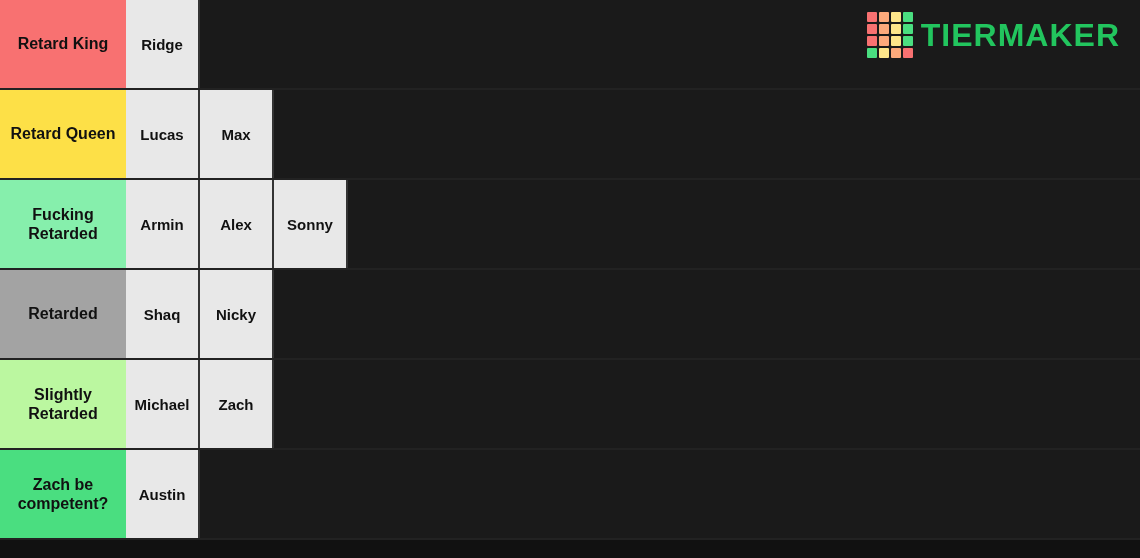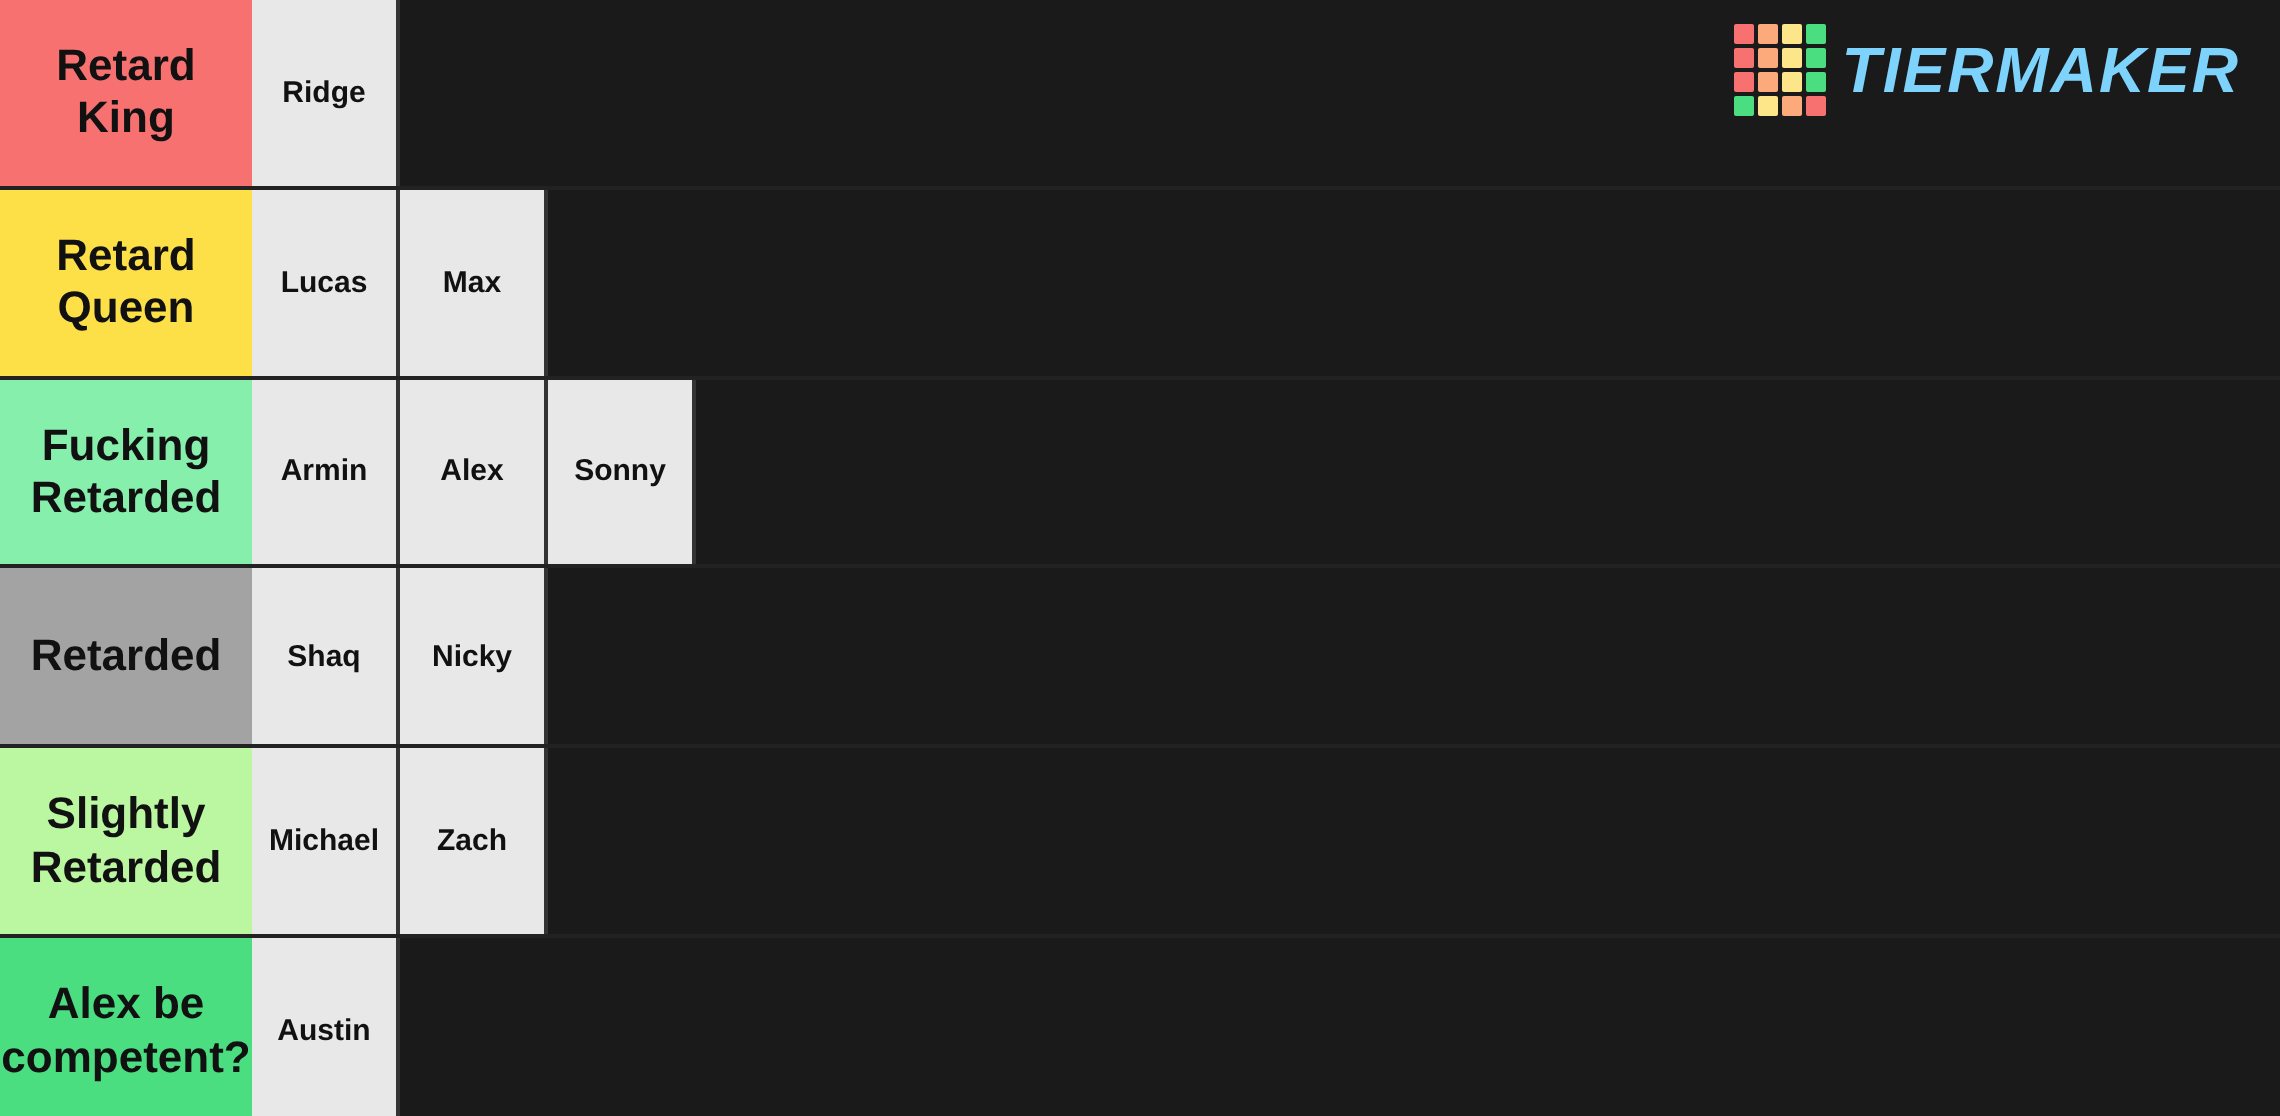--- a/index.html
+++ b/index.html
@@ -38,23 +38,22 @@
 
     .logo-cell {
       width: 10px;
       height: 10px;
       border-radius: 1px;
     }
 
     .logo-text {
       font-size: 32px;
       font-weight: 900;
-      color: #7dd3fc;
+      color: #22c55e;
       letter-spacing: 1px;
-      font-style: italic;
       text-transform: uppercase;
     }
 
     .tier-table {
       display: flex;
       flex-direction: column;
       width: 100%;
     }
 
     .tier-row {
@@ -65,23 +64,23 @@
     }
 
     .tier-label {
       width: 126px;
       min-width: 126px;
       display: flex;
       align-items: center;
       justify-content: center;
       text-align: center;
       font-weight: bold;
-      font-size: 22px;
+      font-size: 16px;
       line-height: 1.2;
-      padding: 20px;
+      padding: 8px;
       color: #111;
     }
 
     .tier-items {
       display: flex;
       flex-direction: row;
       flex: 1;
       background: #1a1a1a;
     }
 
@@ -175,21 +174,21 @@
       </div>
       <div class="tier-row">
         <div class="tier-label row-d">Slightly Retarded</div>
         <div class="tier-items">
           <div class="tier-item">Michael</div>
           <div class="tier-item">Zach</div>
           <div class="tier-empty"></div>
         </div>
       </div>
       <div class="tier-row">
-        <div class="tier-label row-e">Alex be competent?</div>
+        <div class="tier-label row-e">Zach be competent?</div>
         <div class="tier-items">
           <div class="tier-item">Austin</div>
           <div class="tier-empty"></div>
         </div>
       </div>
     </div>
 
 </div>
 
 </body></html>

